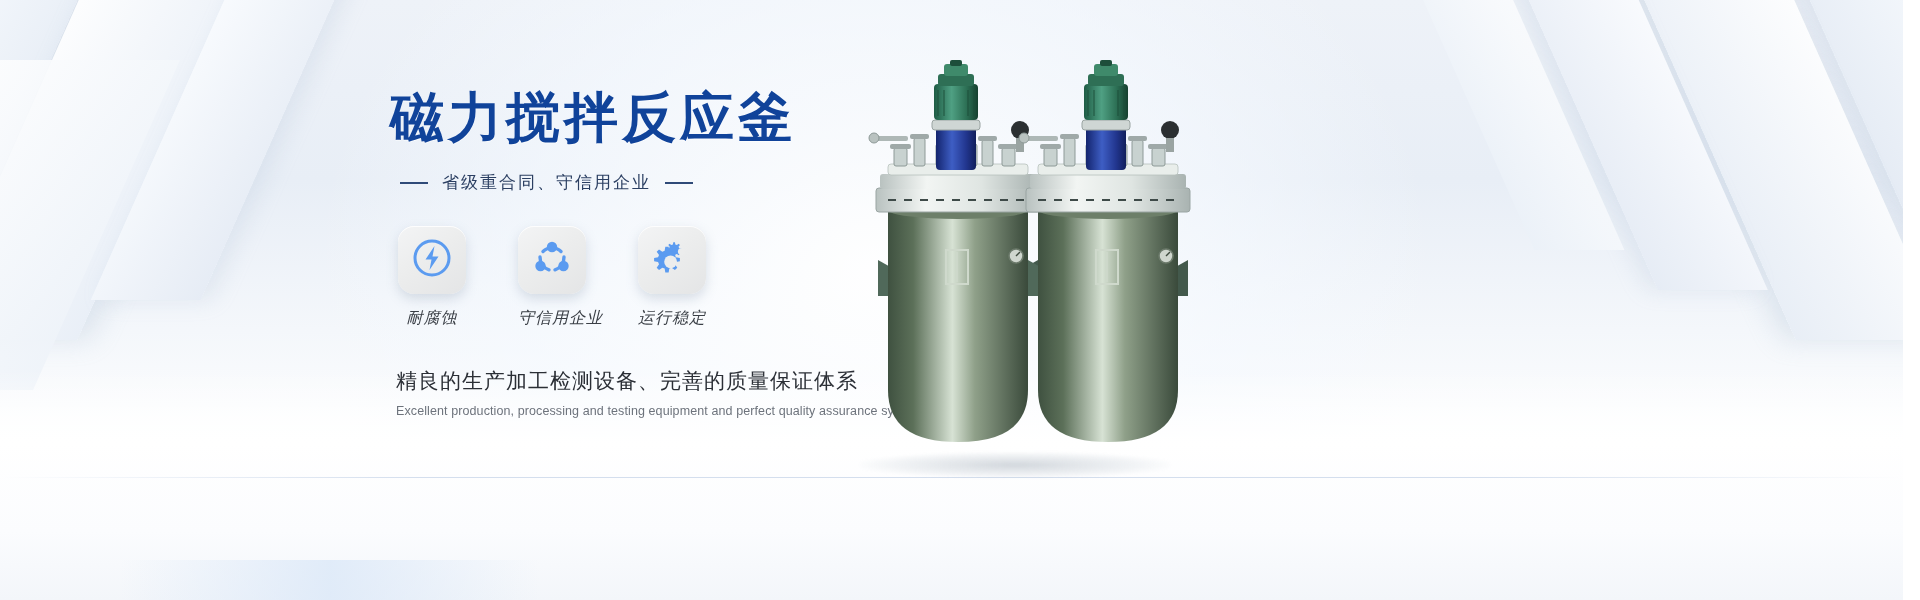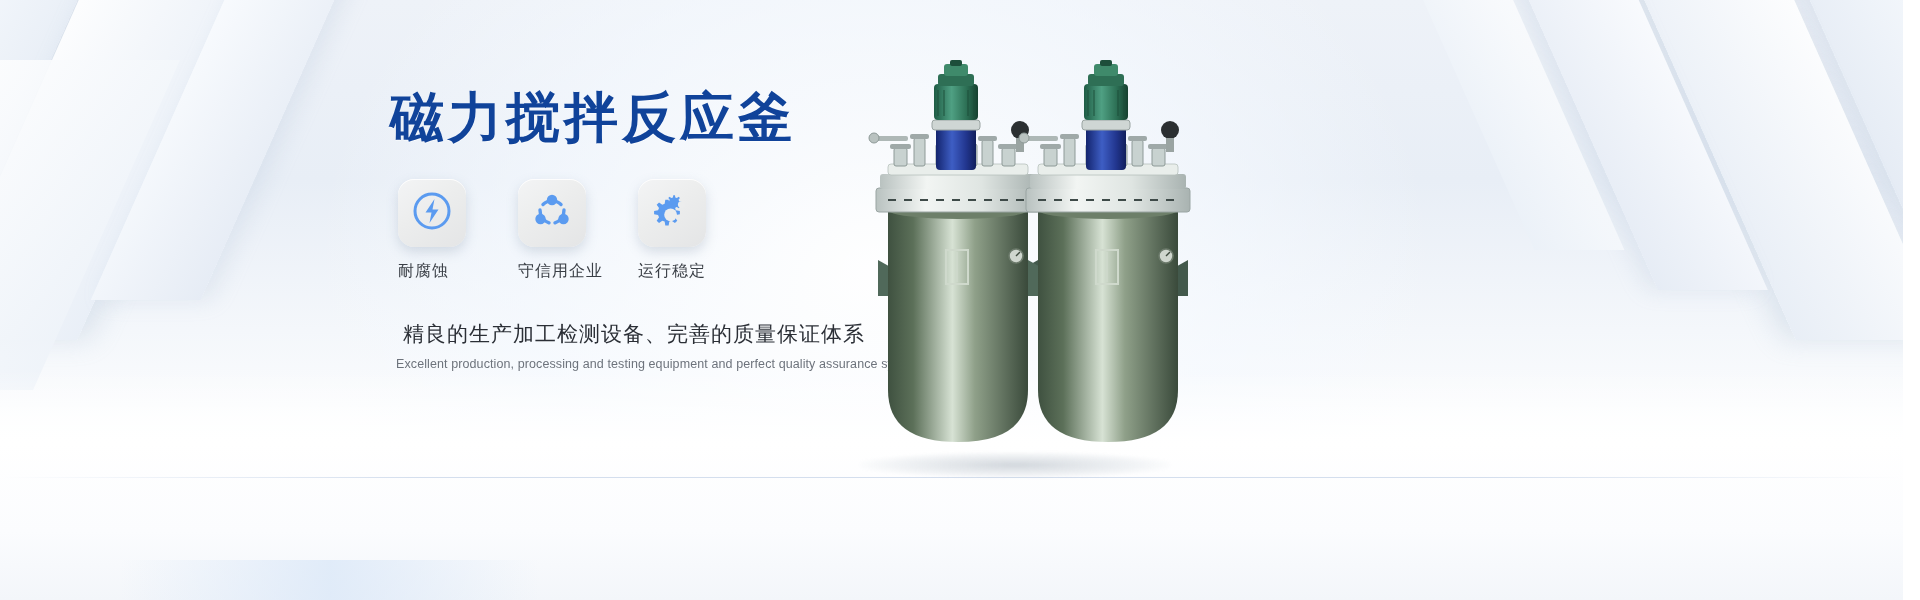--- a/index.html
+++ b/index.html
@@ -140,21 +140,22 @@
 
   
   .features {
     display: flex;
     margin-top: 32px;
     margin-left: 8px;
     gap: 52px;
   }
   .feature {
     width: 68px;
-    text-align: left;
+    text-align: center;
+    font-style: italic;
   }
   .feature-tile {
     width: 68px;
     height: 68px;
     border-radius: 16px;
     background: linear-gradient(145deg, #f3f4f5 0%, #eceded 45%, #e4e5e6 100%);
     box-shadow: 0 5px 12px rgba(140,155,175,0.30), inset 0 1px 0 rgba(255,255,255,0.85);
     display: flex;
     align-items: center;
     justify-content: center;
@@ -163,21 +164,21 @@
     margin-top: 14px;
     font-size: 16px;
     color: #3a3f46;
     white-space: nowrap;
     letter-spacing: 1px;
   }
 
   
   .tagline-cn {
     margin-top: 38px;
-    margin-left: 13px;
+    margin-left: 6px;
     font-size: 21px;
     color: #2b2f36;
     letter-spacing: 1px;
     white-space: nowrap;
   }
   .tagline-en {
     margin-top: 9px;
     margin-left: 6px;
     font-size: 12.5px;
     color: #6d737c;
@@ -227,20 +228,25 @@
     <div class="glow-center"></div>
     <div class="floor"></div>
     <div class="floor-line"></div>
     <div class="floor-tint"></div>
   </div>
 
   <div class="content">
 
     <h1 class="title">磁力搅拌反应釜</h1>
 
+    <div class="subtitle-row">
+      <span class="sub-dash"></span>
+      <span class="subtitle">省级重合同、守信用企业</span>
+      <span class="sub-dash"></span>
+    </div>
 
     <div class="features">
 
       <div class="feature">
         <div class="feature-tile">
           <span>
             <svg width="44" height="44" viewBox="0 0 44 44">
               <circle cx="22" cy="22" r="17" fill="none" stroke="#5b9bf0" stroke-width="3"></circle>
               <path d="M24.5 10 L15.5 23.5 L21.5 23.5 L19.5 34 L28.5 20.5 L22.5 20.5 Z" fill="#5b9bf0"></path>
             </svg>

